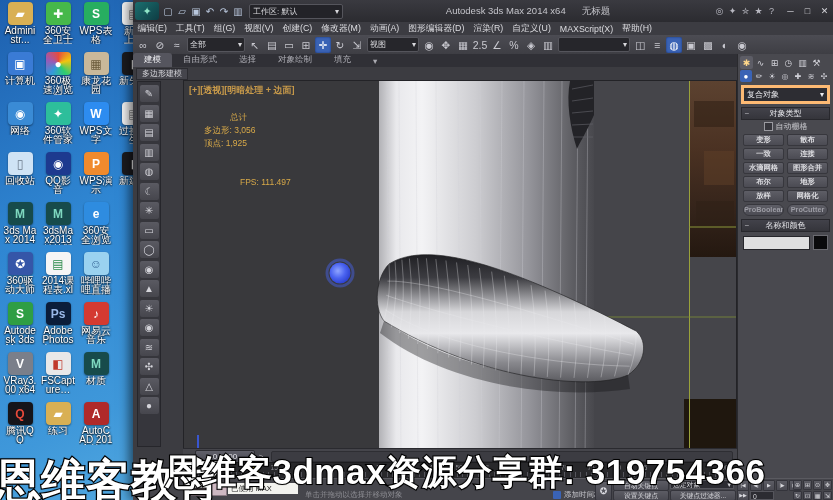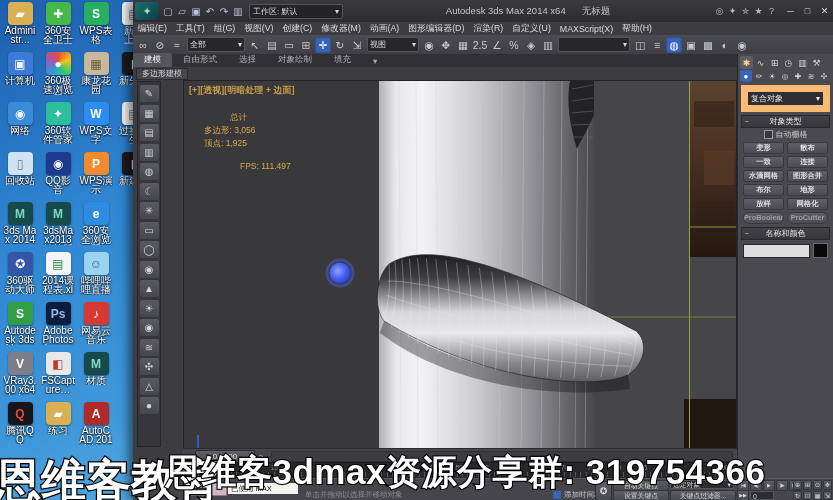--- a/index.html
+++ b/index.html
@@ -51,32 +51,32 @@
     border:1px solid #26262b;display:flex;flex-direction:column;align-items:center;gap:2.5px;padding-top:3px;box-sizing:border-box;}
   .sic{width:19px;height:17px;border-radius:2px;background:linear-gradient(#5a5a62,#46464d);
     display:flex;align-items:center;justify-content:center;font-size:10px;color:#d4d4da;}
 
   
   .viewport{position:absolute;left:50px;top:80px;width:554px;height:382px;background:#3a3a3d;
     border:1px solid #232327;box-sizing:border-box;overflow:hidden;}
   .vp-label{position:absolute;left:5px;top:3px;font-size:9px;font-weight:bold;color:#c89a4a;z-index:5;}
   .vp-stats{position:absolute;left:20px;top:30px;font-size:8.5px;color:#d8a948;z-index:5;line-height:13px;}
   .vp-stats .tot{margin-left:26px;}
-  .vp-stats .fps{margin-top:10px;padding-left:36px;}
+  .vp-stats .fps{margin-top:26px;padding-left:36px;}
 
   
   .cmdpanel{position:absolute;right:0;top:54px;width:96px;height:424px;background:#49494f;
     border-left:1px solid #2a2a2e;box-sizing:border-box;}
   .ptabs{display:flex;gap:1px;padding:2px 2px 1px;}
   .pt{width:13px;height:13px;display:flex;align-items:center;justify-content:center;font-size:9px;color:#cfcfd6;border-radius:2px;}
   .pt.active{background:#5d5d66;color:#ffd78a;}
   .pcats{display:flex;gap:1px;padding:0 2px 2px;}
   .pc{width:12px;height:12px;display:flex;align-items:center;justify-content:center;font-size:8px;color:#cfcfd6;border-radius:2px;}
   .pc.active{background:#3a63b5;color:#fff;}
-  .pdd{margin:1px 3px;height:13px;background:#2d2d33;border:7px solid #fdba74;display:flex;align-items:center;
+  .pdd{margin:1px 3px;height:13px;background:#2d2d33;border:3px solid #fdba74;display:flex;align-items:center;
     justify-content:space-between;padding:0 3px;font-size:8px;color:#eaeaee;}
   .roll{margin:3px 3px 0;height:11px;background:linear-gradient(#42424a,#35353b);border:1px solid #28282d;
     display:flex;align-items:center;font-size:8px;color:#e6e6ea;}
   .roll .mn{width:10px;text-align:center;color:#b8b8be;}
   .roll .rt{flex:1;text-align:center;padding-right:10px;}
   .agrow{display:flex;align-items:center;justify-content:center;gap:3px;height:13px;font-size:8px;color:#c9c9ce;}
   .cb{width:7px;height:7px;border:1px solid #9a9aa0;background:#36363c;}
   .obgrid{display:grid;grid-template-columns:1fr 1fr;gap:2px 3px;margin:1px 5px;font-weight:bold;}
   .ob{height:10px;line-height:10px;text-align:center;font-size:7.3px;color:#dcdce0;border-radius:2px;
     background:linear-gradient(#5e5e66,#4b4b53);border:1px solid #37373d;overflow:hidden;}

